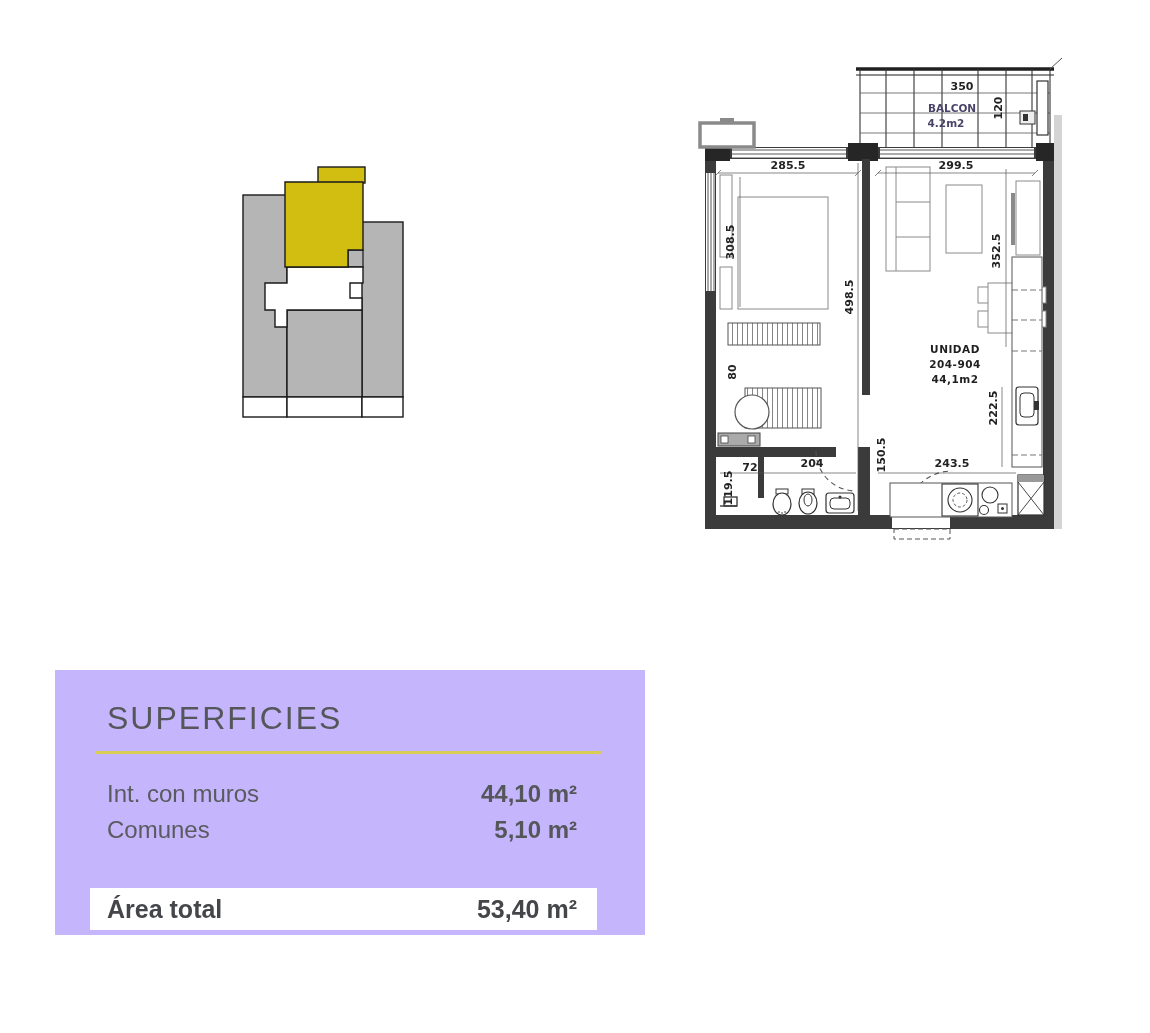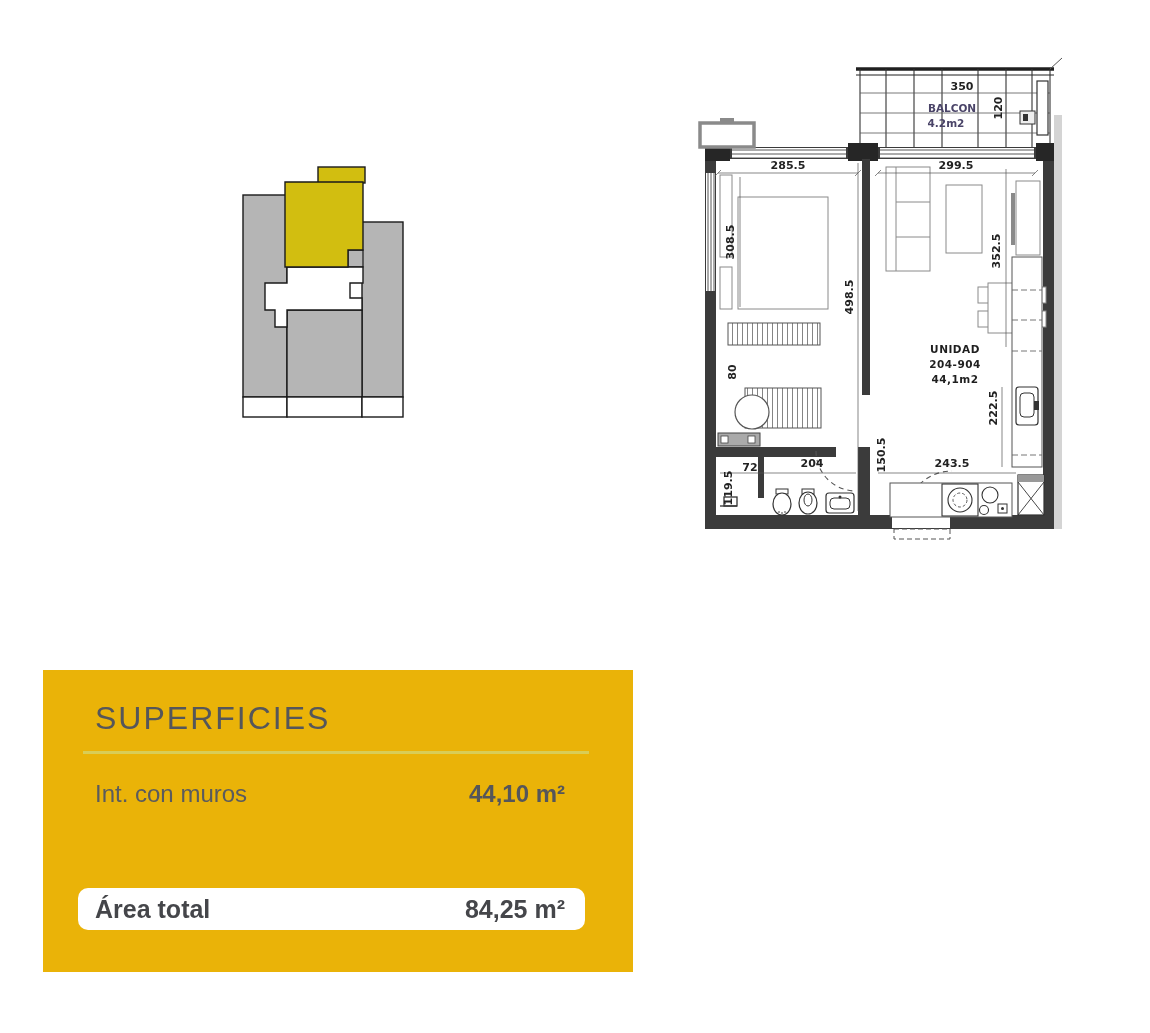--- a/index.html
+++ b/index.html
@@ -4,42 +4,42 @@
 <style>
   html,body{margin:0;padding:0;}
   body{
     width:1150px;height:1033px;position:relative;background:#ffffff;
     font-family:"Liberation Sans", sans-serif;overflow:hidden;
   }
   .keyplan{position:absolute;left:230px;top:155px;width:180px;height:270px;}
   .floorplan{position:absolute;left:690px;top:55px;width:380px;height:490px;}
 
   .panel{
-    position:absolute;left:43px;top:670px;width:590px;height:302px;
-    background:#eab308;
+    position:absolute;left:55px;top:670px;width:590px;height:265px;
+    background:#c4b5fd;
   }
   .panel-title{
     margin:0;padding:30px 0 0 52px;
     font-size:32px;font-weight:400;letter-spacing:2px;
     color:#55565a;
   }
   .panel-rule{
     margin:14px 0 0 40px;width:506px;height:3px;background:#d9cd56;border:0;
   }
   .rows{margin:22px 12px 0 52px;width:470px;}
   .row{
     display:flex;justify-content:space-between;
     font-size:24px;color:#5a5b5e;line-height:36px;
   }
   .row .val{color:#55565a;font-weight:bold;}
   .total-row{
     position:absolute;left:35px;top:218px;width:507px;height:42px;
     background:#ffffff;display:flex;justify-content:space-between;align-items:center;
     padding:0 20px 0 17px;box-sizing:border-box;
-    font-size:25px;font-weight:700;color:#45464a;border-radius:10px;
+    font-size:25px;font-weight:700;color:#45464a;
   }
   svg text{font-family:"DejaVu Sans", sans-serif;}
   .dimtxt{font-size:11px;font-weight:700;fill:#222222;}
   .baltxt{font-size:10.5px;font-weight:700;fill:#4a4468;}
   .unidadtxt{font-size:10.5px;font-weight:700;fill:#1f1f1f;letter-spacing:0.5px;}
   .thin{stroke:#8a8a8a;stroke-width:1;fill:#ffffff;}
   .fixture{stroke:#333333;stroke-width:1.2;fill:#ffffff;}
   .dimline{stroke:#555555;stroke-width:0.7;}
 </style>
 </head>
@@ -268,18 +268,22 @@
 </svg>
 
 <div class="panel">
   <h2 class="panel-title">SUPERFICIES</h2>
   <hr class="panel-rule">
   <div class="rows">
     <div class="row">
       <span class="lbl">Int. con muros</span>
       <span class="val">44,10 m²</span>
     </div>
+    <div class="row">
+      <span class="lbl">Comunes</span>
+      <span class="val">5,10 m²</span>
+    </div>
   </div>
   <div class="total-row">
     <span>Área total</span>
-    <span>84,25 m²</span>
+    <span>53,40 m²</span>
   </div>
 </div>
 
 </body></html>

